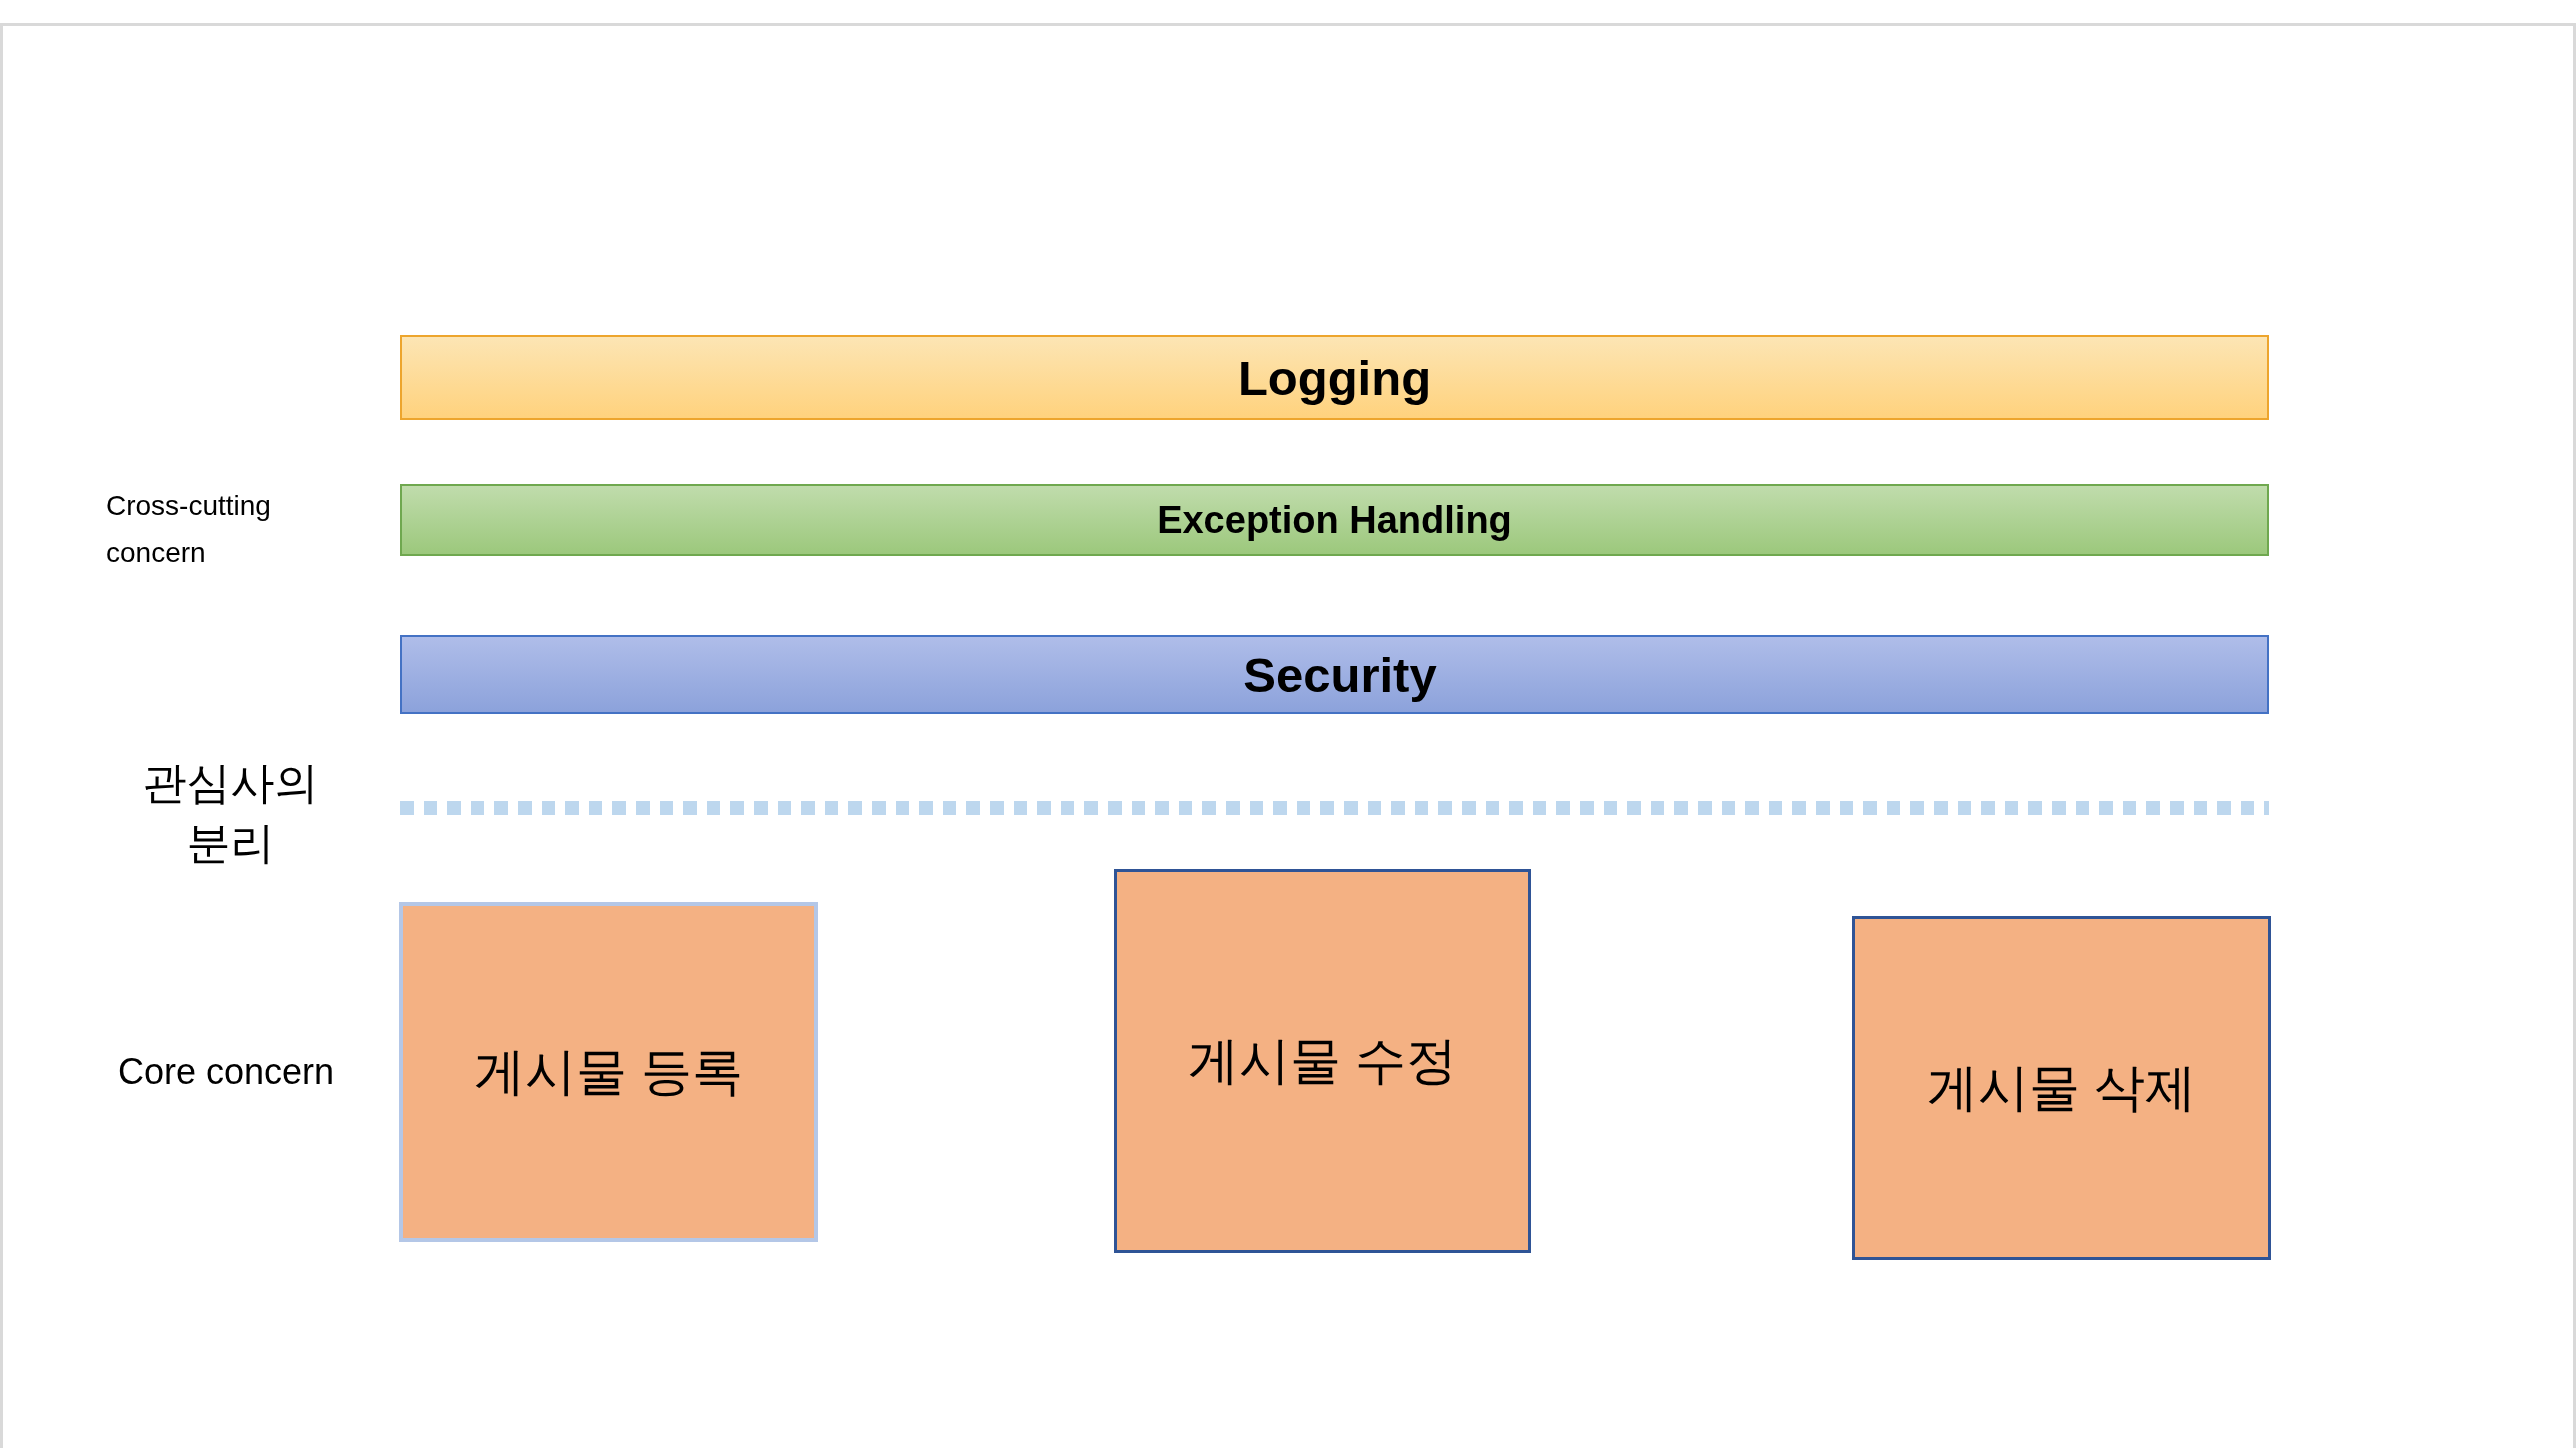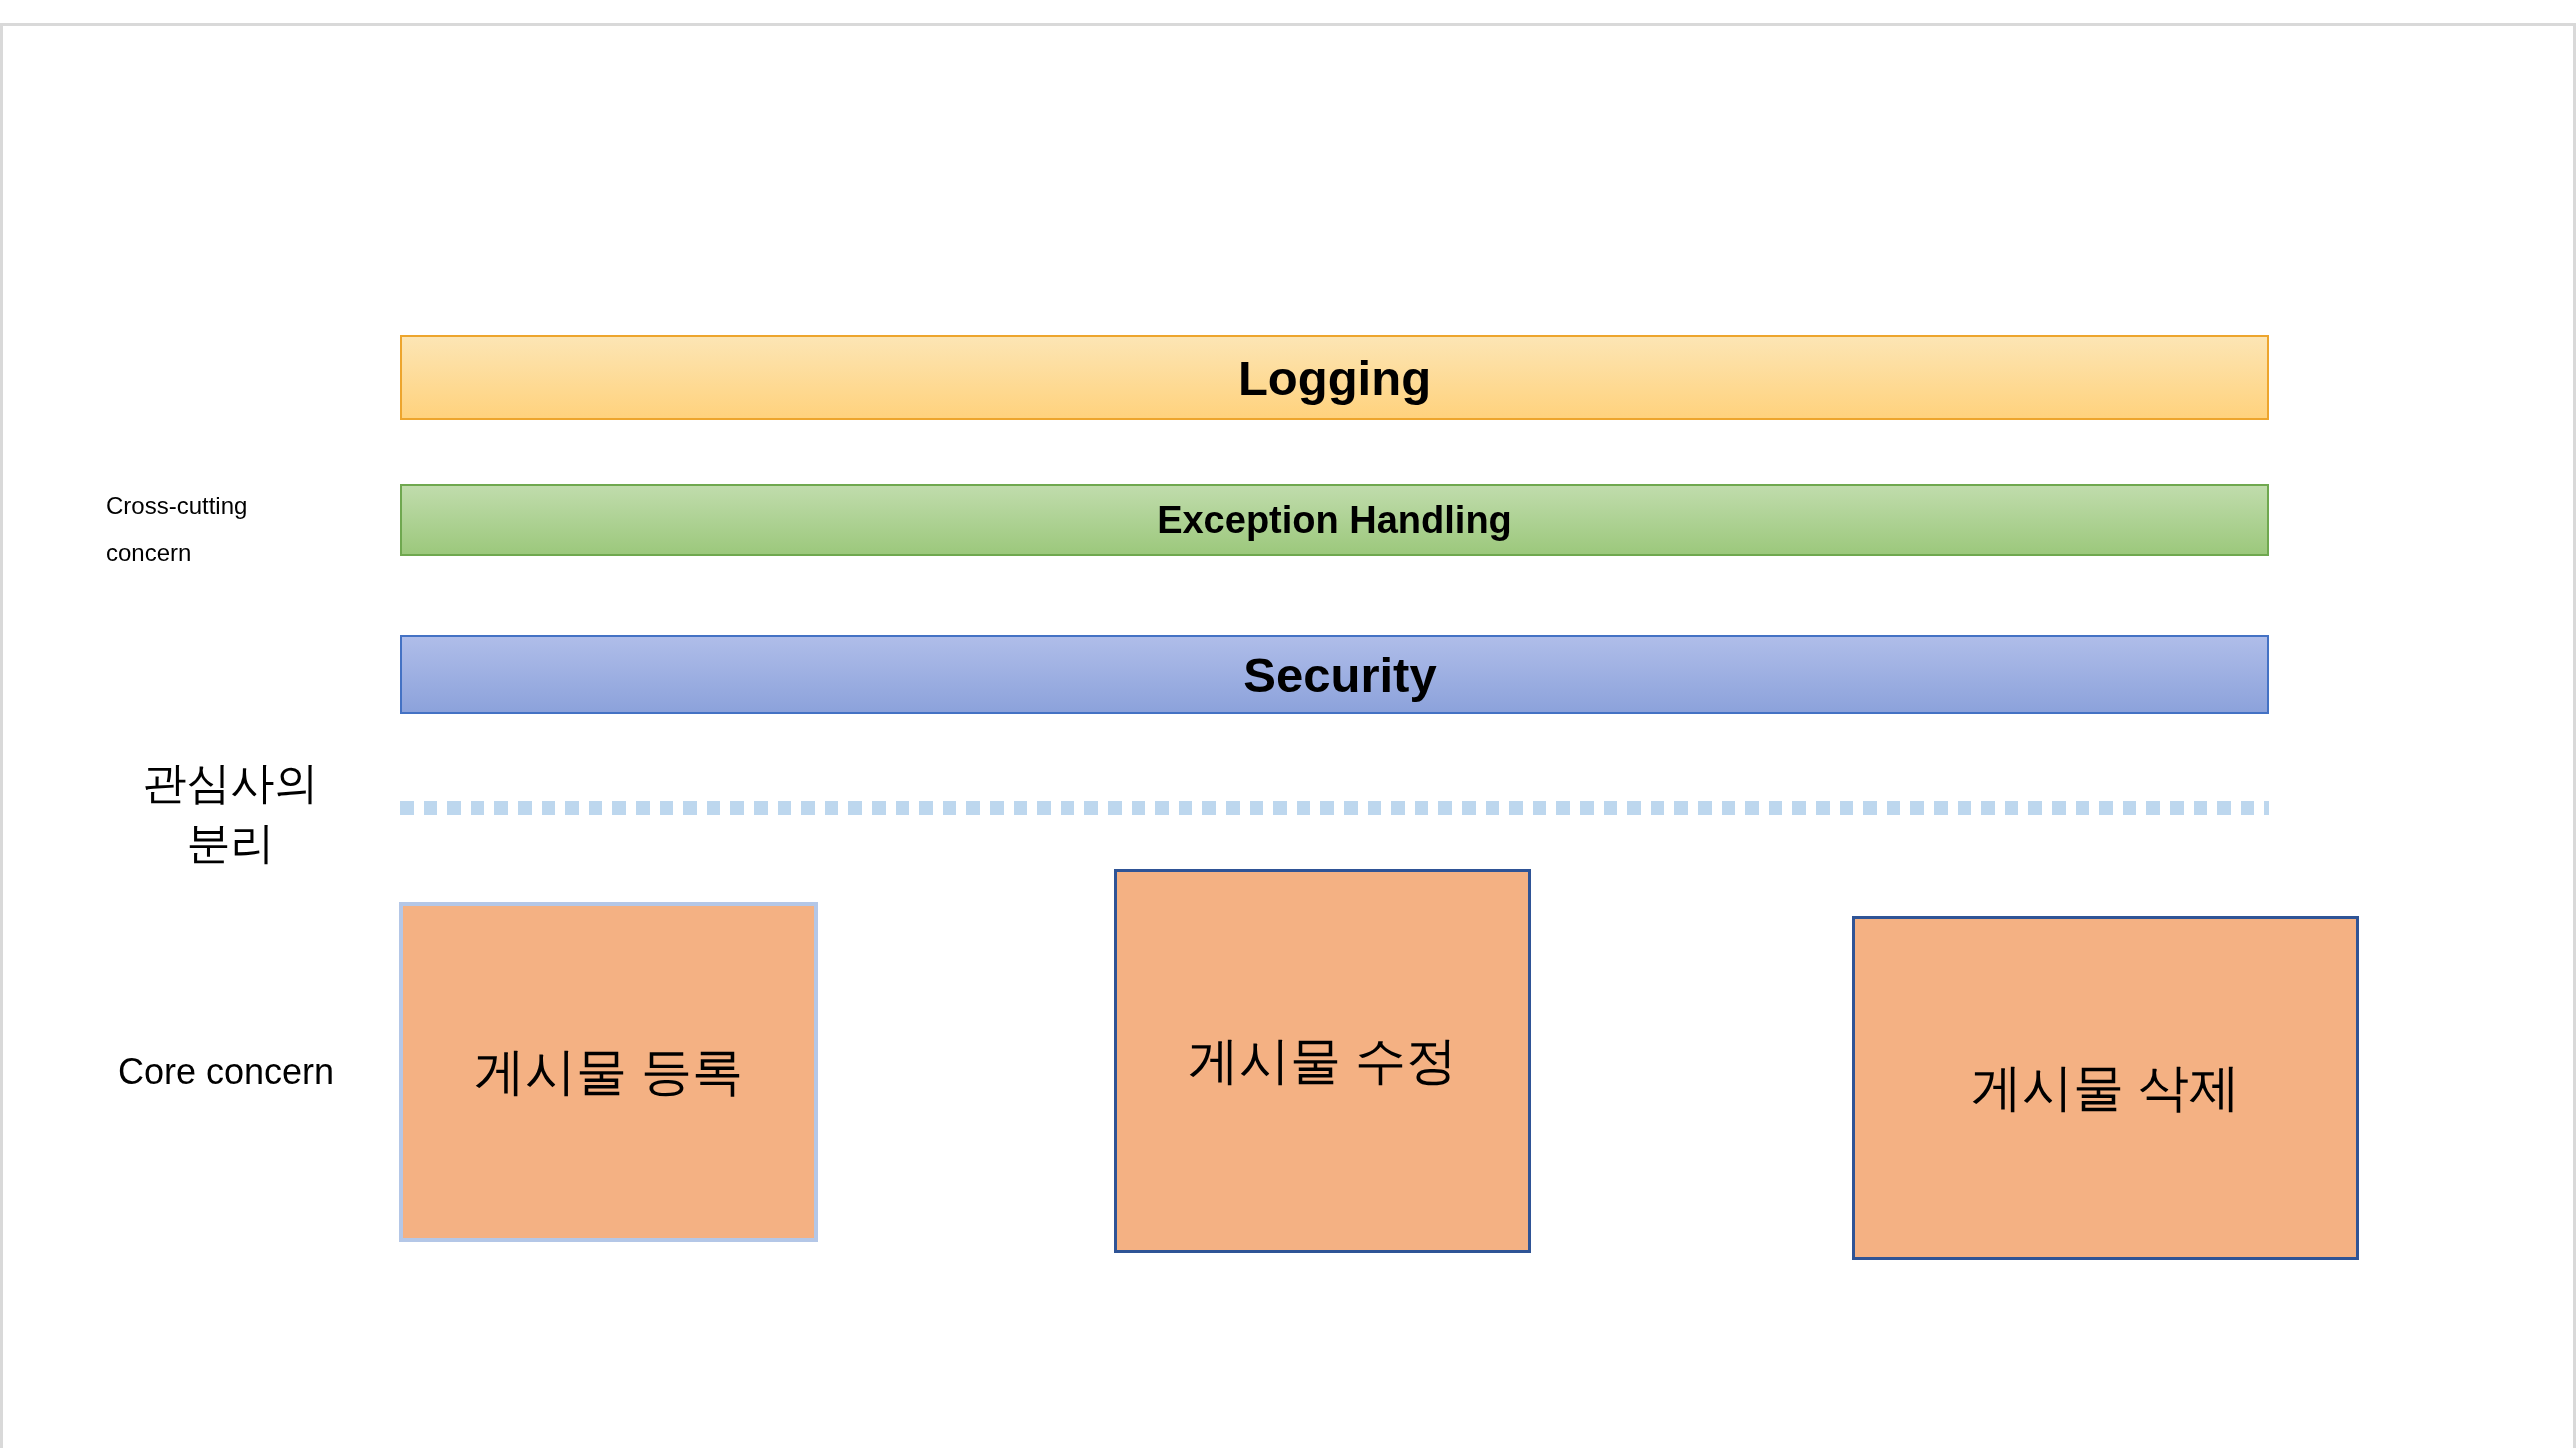--- a/index.html
+++ b/index.html
@@ -46,31 +46,31 @@
     position: absolute;
     display: flex;
     align-items: center;
     justify-content: center;
     text-align: center;
     font-size: 51px;
     font-weight: 400;
   }
   .core-box-1 { left: 396px;  top: 876px; width: 419px; height: 340px; border: 4.5px solid; }
   .core-box-2 { left: 1111px; top: 843px; width: 417px; height: 384px; border: 3.6px solid; }
-  .core-box-3 { left: 1849px; top: 890px; width: 507px; height: 344px; border: 3.6px solid; }
+  .core-box-3 { left: 1849px; top: 890px; width: 419px; height: 344px; border: 3.6px solid; }
 
   
   .side-label {
     position: absolute;
     white-space: pre-line;
   }
   .label-cross-cutting {
     left: 103px;
     top: 456px;
-    font-size: 24px;
+    font-size: 28px;
     line-height: 47px;
     text-align: left;
   }
   .label-separation {
     left: 64px;
     top: 727px;
     width: 327px;
     font-size: 44px;
     line-height: 60px;
     text-align: center;

